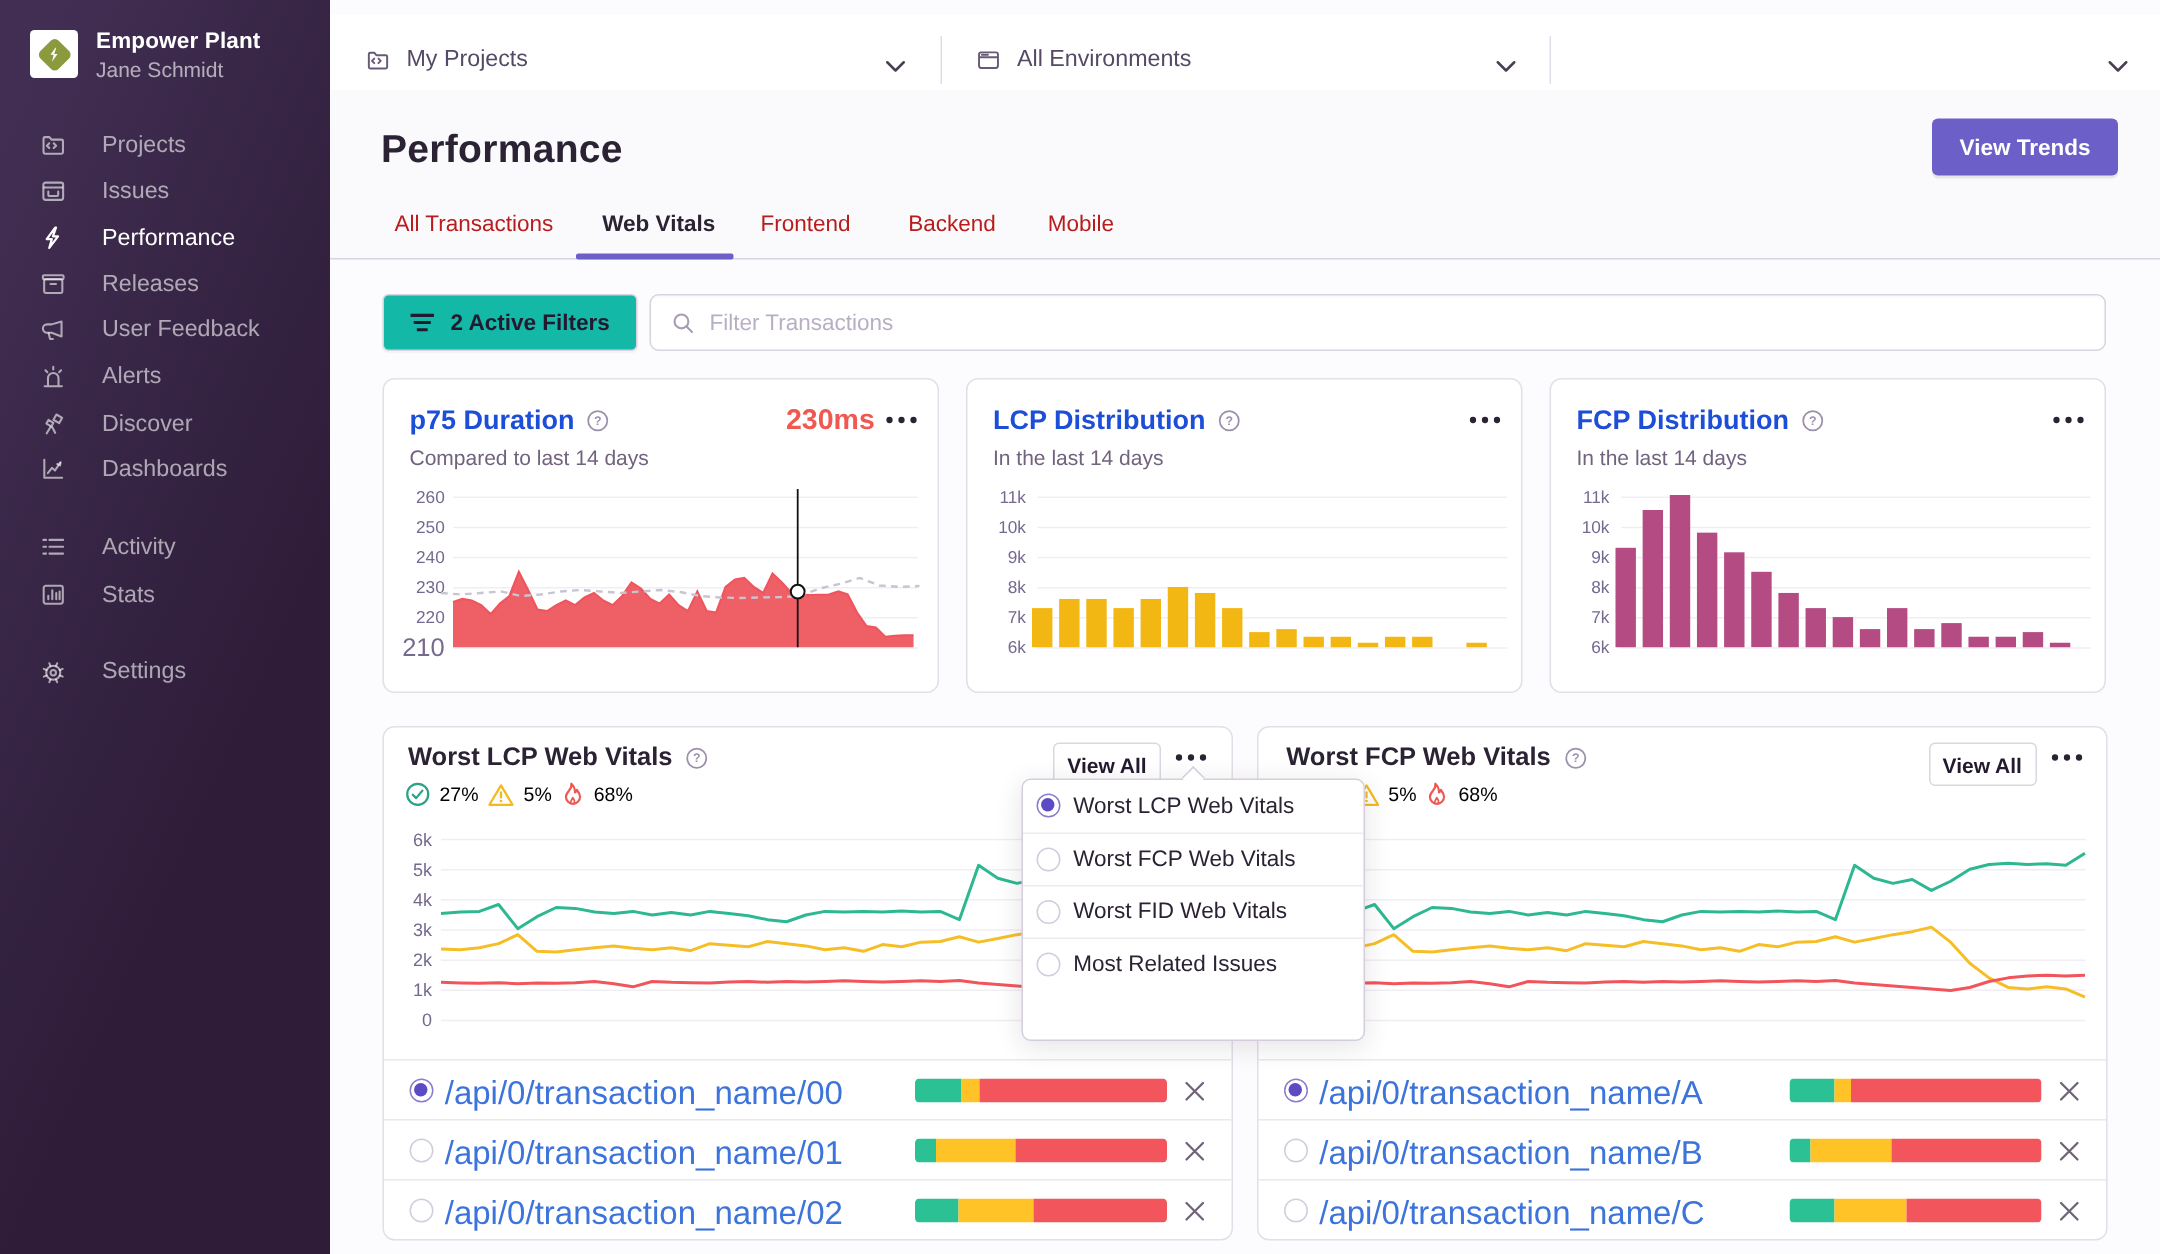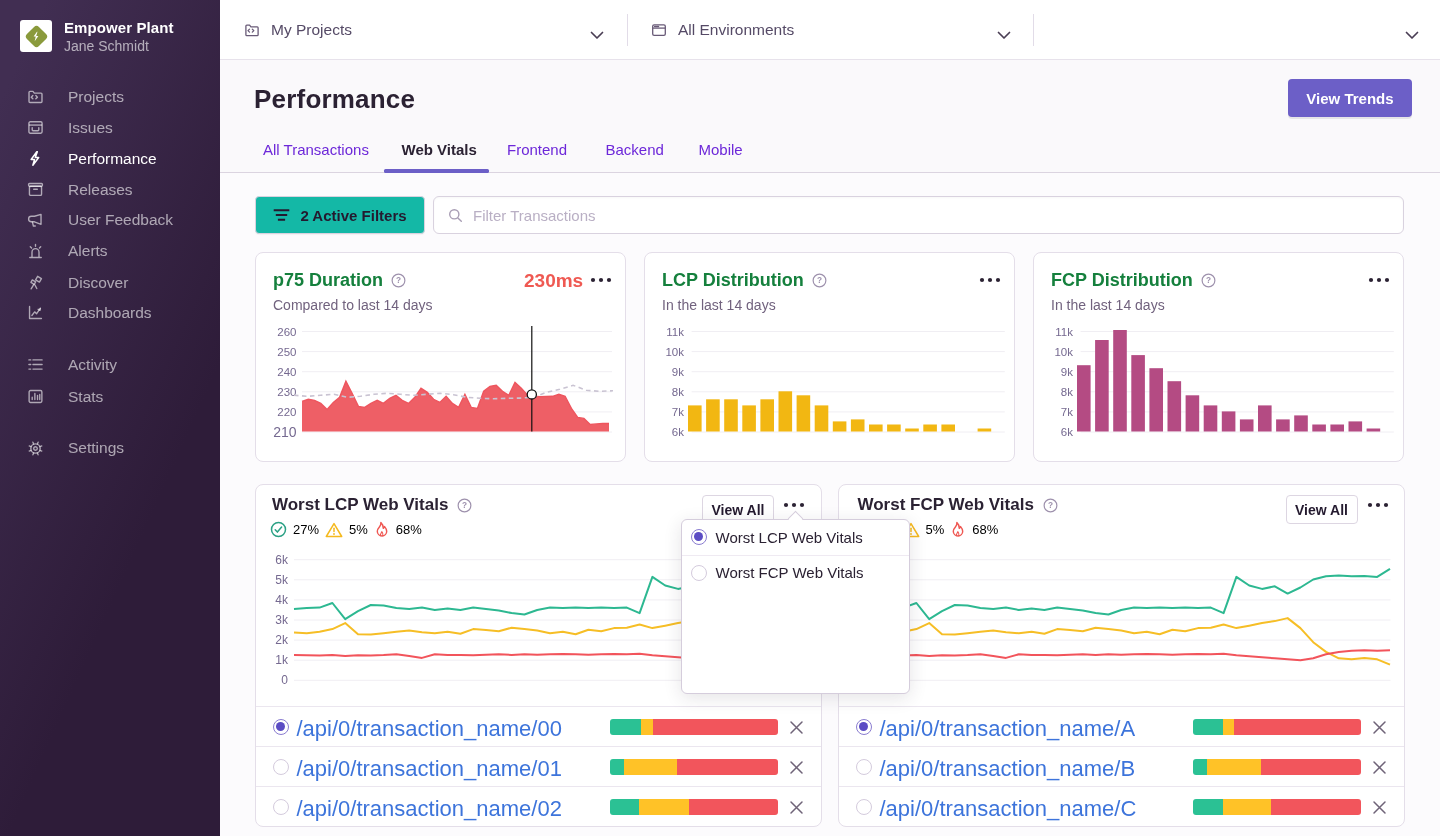--- a/index.html
+++ b/index.html
@@ -9,41 +9,41 @@
   background:linear-gradient(294.17deg,#2e1c39 35.57%,#412e52 92.42%); }
 .logo { position:absolute; left:20px; top:20px; width:32px; height:32px; background:#fff; border-radius:3px; }
 .logo .dia { position:absolute; left:7.5px; top:7.5px; width:17px; height:17px; background:#8A9A3C; border-radius:3.5px; transform:rotate(45deg); }
 .orgname { position:absolute; left:64px; top:19px; color:#fff; font-size:15px; font-weight:700; letter-spacing:.1px; }
 .username { position:absolute; left:64px; top:37.5px; color:rgba(255,255,255,0.62); font-size:14px; }
 .nav-item { position:absolute; left:27px; height:21px; display:flex; align-items:center; gap:24px; color:rgba(255,255,255,0.60); font-size:15.5px; }
 .nav-item svg { flex:0 0 auto; }
 .nav-item span { line-height:16px; }
 .nav-item.active { color:#fff; font-weight:400; }
 
-.topbar { position:absolute; left:220px; top:0; width:1220px; height:60px; background:#fff; border-bottom:1px solid #E7E2EB; }
+.topbar { position:absolute; left:220px; top:10px; width:1220px; height:60px; background:#fff; border-bottom:1px solid #E7E2EB; }
 .tb-sep { position:absolute; top:14px; height:32px; width:1px; background:#E2DCE8; }
 .tb-item { position:absolute; top:0; height:60px; display:flex; align-items:center; color:#554A66; font-size:15.5px; }
 .tb-item svg { margin-right:11px; }
 .tb-chev { position:absolute; top:26px; }
 
 .pagehead { position:absolute; left:220px; top:60px; width:1220px; height:113px; background:#FAF9FB; border-bottom:1px solid #DBD4E0; }
 .h1 { position:absolute; left:34px; top:24px; font-size:26px; font-weight:600; color:#2B2233; letter-spacing:.2px; }
 .viewtrends { position:absolute; right:28px; top:19px; width:124px; height:38px; background:#6C5FC7; border-radius:4px;
   color:#fff; font-size:15px; font-weight:700; display:flex; align-items:center; justify-content:center; box-shadow:0 2px 0 rgba(0,0,0,0.08); }
-.tab { position:absolute; top:81px; font-size:15px; color:#6d28d9; }
+.tab { position:absolute; top:81px; font-size:15px; color:#b91c1c; }
 .tab.act { color:#2B2233; font-weight:600; }
 .underline { position:absolute; left:163.5px; top:109px; width:105.5px; height:4px; background:#6C5FC7; border-radius:1.5px; }
 
 .fbtn { position:absolute; left:255px; top:196px; width:170px; height:38px; background:#14b8a6; border:1px solid #D9D2DF; border-radius:4px;
   display:flex; align-items:center; justify-content:center; gap:10px; font-size:15px; font-weight:700; color:#241A2F; box-shadow:0 1px 1px rgba(0,0,0,0.04); }
 .finput { position:absolute; left:433px; top:196px; width:971px; height:38px; background:#fff; border:1px solid #D9D2DF; border-radius:6px;
   display:flex; align-items:center; gap:10px; padding-left:14px; font-size:15px; color:#B9AFC4; box-shadow:inset 0 1px 2px rgba(0,0,0,0.03); }
 
 .card { position:absolute; background:#fff; border:1px solid #E4DEE9; border-radius:8px; }
-.ctitle { position:absolute; font-size:18px; font-weight:600; color:#15803d; display:flex; align-items:center; gap:8px; }
+.ctitle { position:absolute; font-size:18px; font-weight:600; color:#1d4ed8; display:flex; align-items:center; gap:8px; }
 .csub { position:absolute; font-size:14px; color:#71627E; }
 .axlbl { position:absolute; color:#756990; text-align:right; line-height:14px; }
 .kpi { position:absolute; font-size:19px; font-weight:600; color:#EF5952; }
 
 .wtitle { position:absolute; font-size:17px; font-weight:600; color:#2B2233; display:flex; align-items:center; gap:9px; }
 .stats { position:absolute; display:flex; align-items:center; gap:6px; font-size:13px; color:#000000;justify-content:flex-end; }
 .viewall { position:absolute; width:72px; height:29px; background:#fff; border:1px solid #DDD6E2; border-radius:4px;
   display:flex; align-items:center; justify-content:center; font-size:14px; font-weight:700; color:#241A2F; }
 .trow { position:absolute; width:565px; height:40px; border-top:1px solid #EBE6EF; }
 .tlink { position:absolute; top:8.5px; font-size:22px; color:#3D74DB; text-decoration:none; }
@@ -243,21 +243,21 @@
     <circle cx="11" cy="3" r="2.1" fill="#2B2233"></circle>
     <circle cx="19" cy="3" r="2.1" fill="#2B2233"></circle>
   </svg>
 <div class="csub" style="left:1051px;top:297px">In the last 14 days</div>
 
 <div class="axlbl" style="right:1143.5px;top:324.5px;font-size:11.5px">260</div>
 <div class="axlbl" style="right:1143.5px;top:344.6px;font-size:11.5px">250</div>
 <div class="axlbl" style="right:1143.5px;top:364.7px;font-size:11.5px">240</div>
 <div class="axlbl" style="right:1143.5px;top:384.8px;font-size:11.5px">230</div>
 <div class="axlbl" style="right:1143.5px;top:404.9px;font-size:11.5px">220</div>
-<div class="axlbl" style="right:1143.5px;top:425.0px;font-size:14px">210</div>
+<div class="axlbl" style="right:1143.5px;top:425.0px;font-size:17px">210</div>
 <div class="axlbl" style="right:756px;top:324.5px;font-size:11.5px">11k</div>
 <div class="axlbl" style="right:756px;top:344.6px;font-size:11.5px">10k</div>
 <div class="axlbl" style="right:756px;top:364.7px;font-size:11.5px">9k</div>
 <div class="axlbl" style="right:756px;top:384.8px;font-size:11.5px">8k</div>
 <div class="axlbl" style="right:756px;top:404.9px;font-size:11.5px">7k</div>
 <div class="axlbl" style="right:756px;top:425.0px;font-size:11.5px">6k</div>
 <div class="axlbl" style="right:367px;top:324.5px;font-size:11.5px">11k</div>
 <div class="axlbl" style="right:367px;top:344.6px;font-size:11.5px">10k</div>
 <div class="axlbl" style="right:367px;top:364.7px;font-size:11.5px">9k</div>
 <div class="axlbl" style="right:367px;top:384.8px;font-size:11.5px">8k</div>
@@ -517,13 +517,21 @@
 <div class="menu">
   <div class="notch"></div>
   <div class="mrow f" style="top:0">
       <div class="radio on"></div>
       <span>Worst LCP Web Vitals</span>
     </div>
   <div class="mrow" style="top:35px">
       <div class="radio"></div>
       <span>Worst FCP Web Vitals</span>
     </div>
+  <div class="mrow" style="top:70px">
+      <div class="radio"></div>
+      <span>Worst FID Web Vitals</span>
+    </div>
+  <div class="mrow" style="top:105px">
+      <div class="radio"></div>
+      <span>Most Related Issues</span>
+    </div>
 </div>
 
 </body></html>

